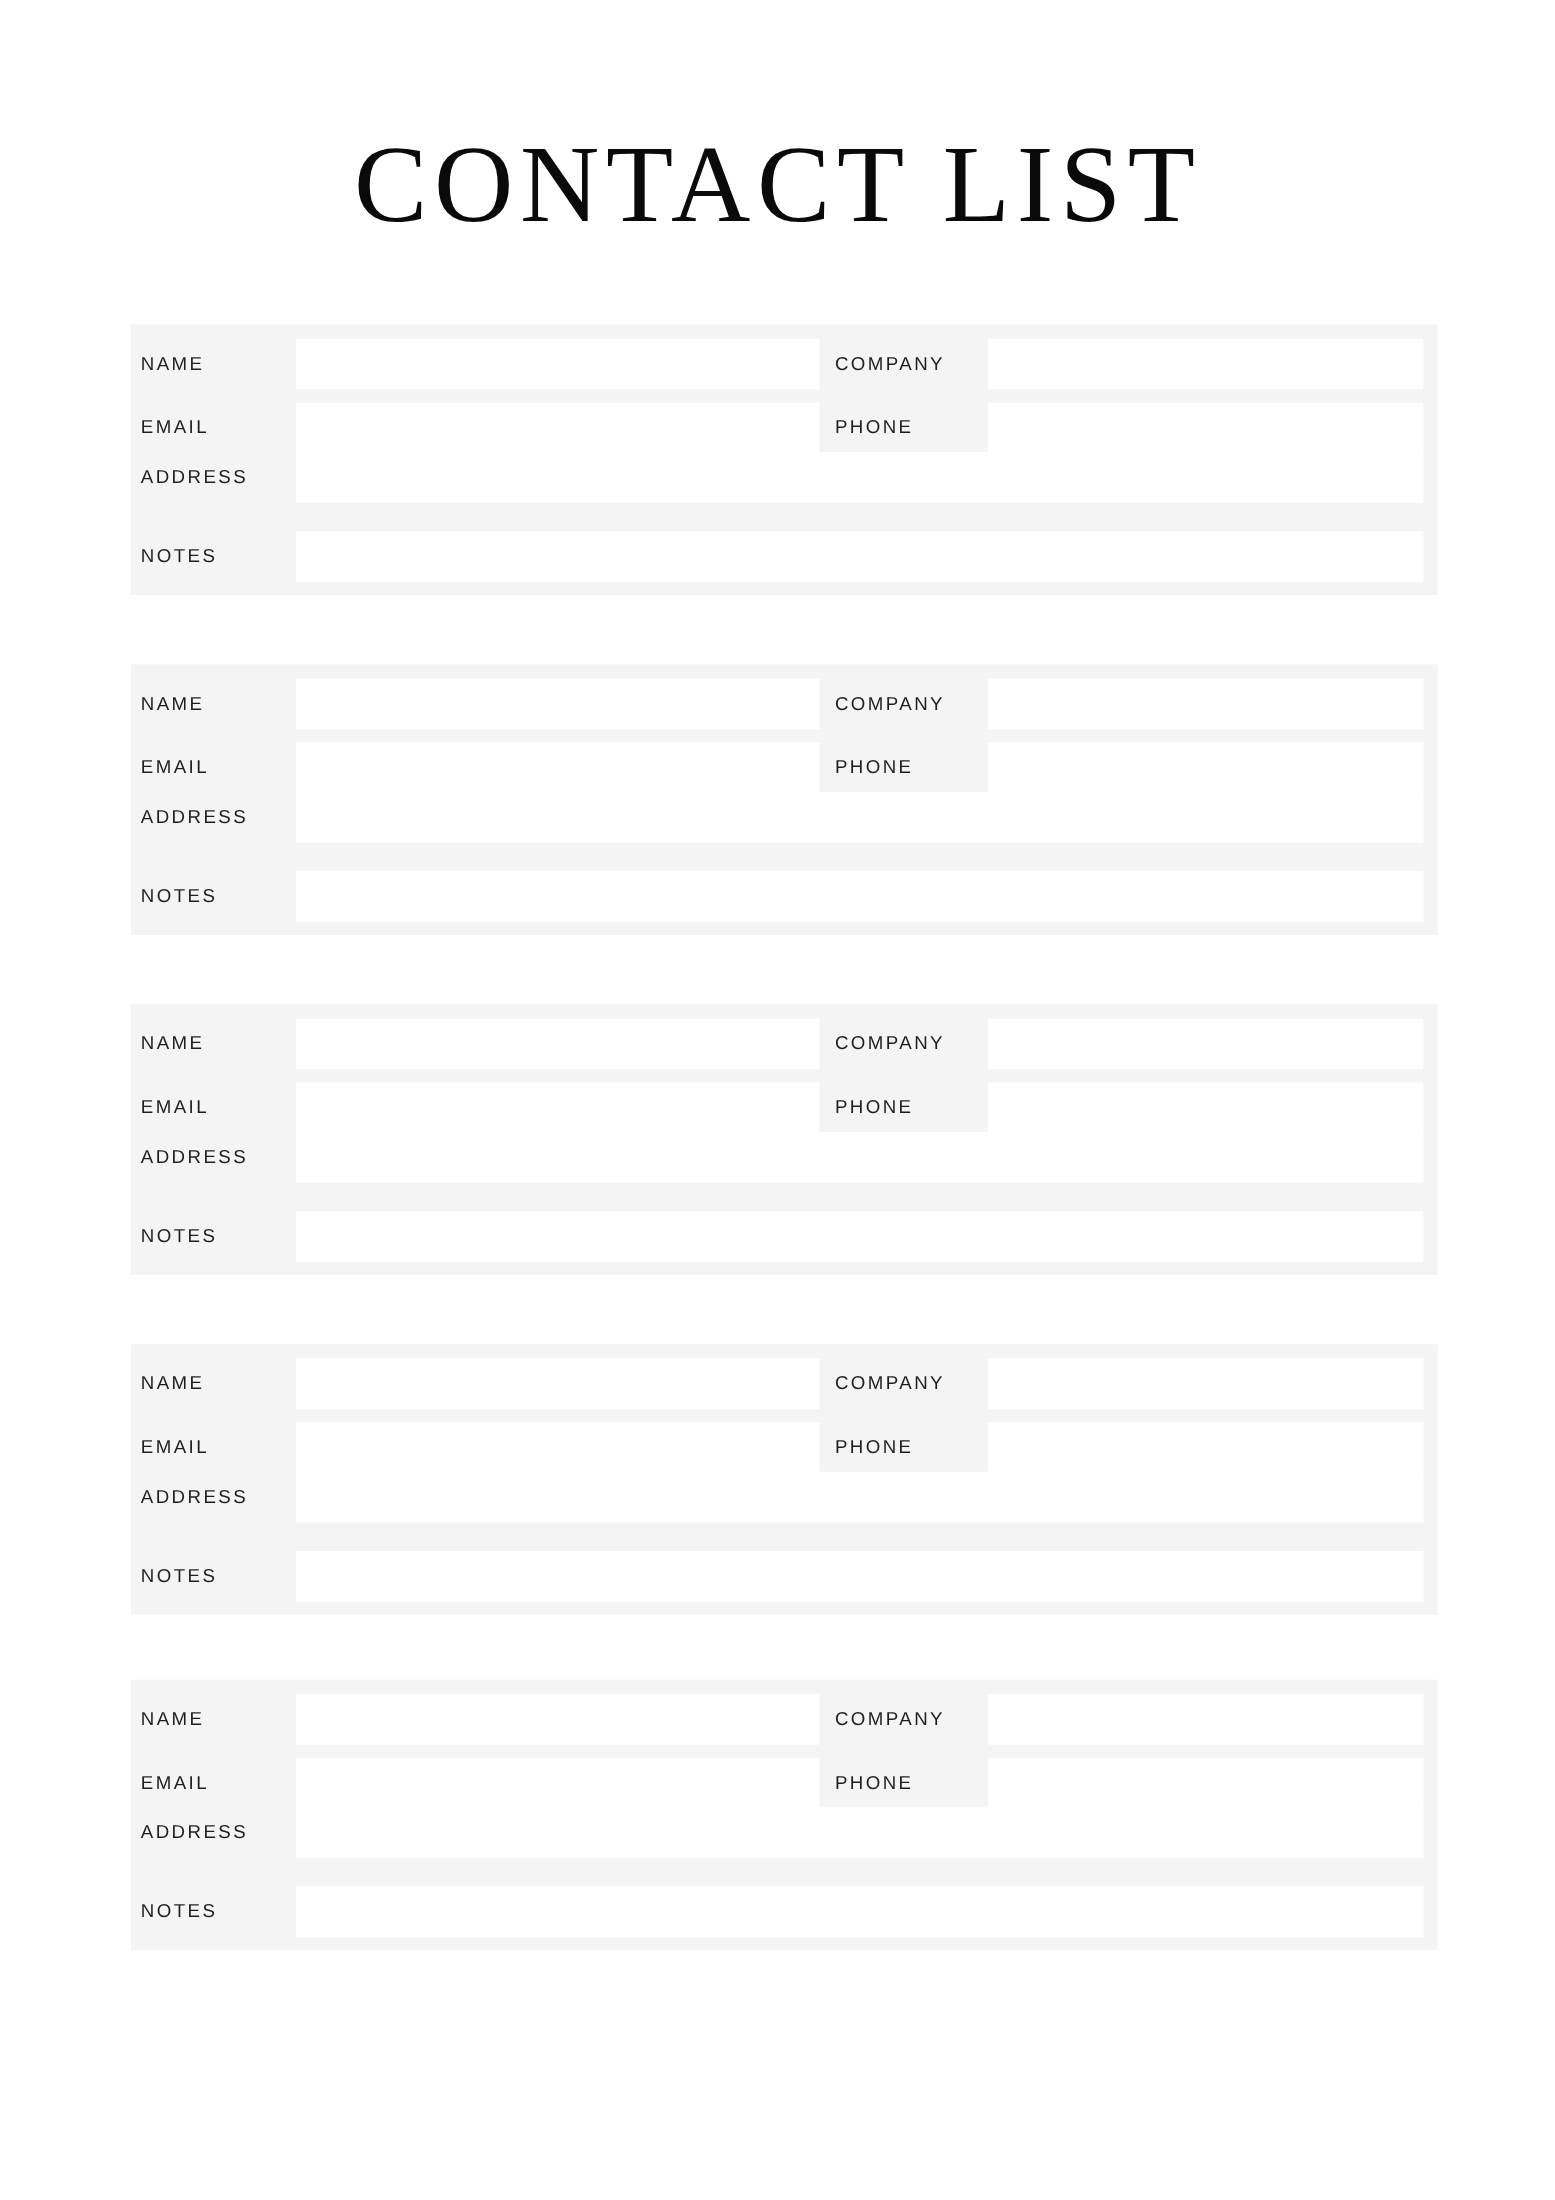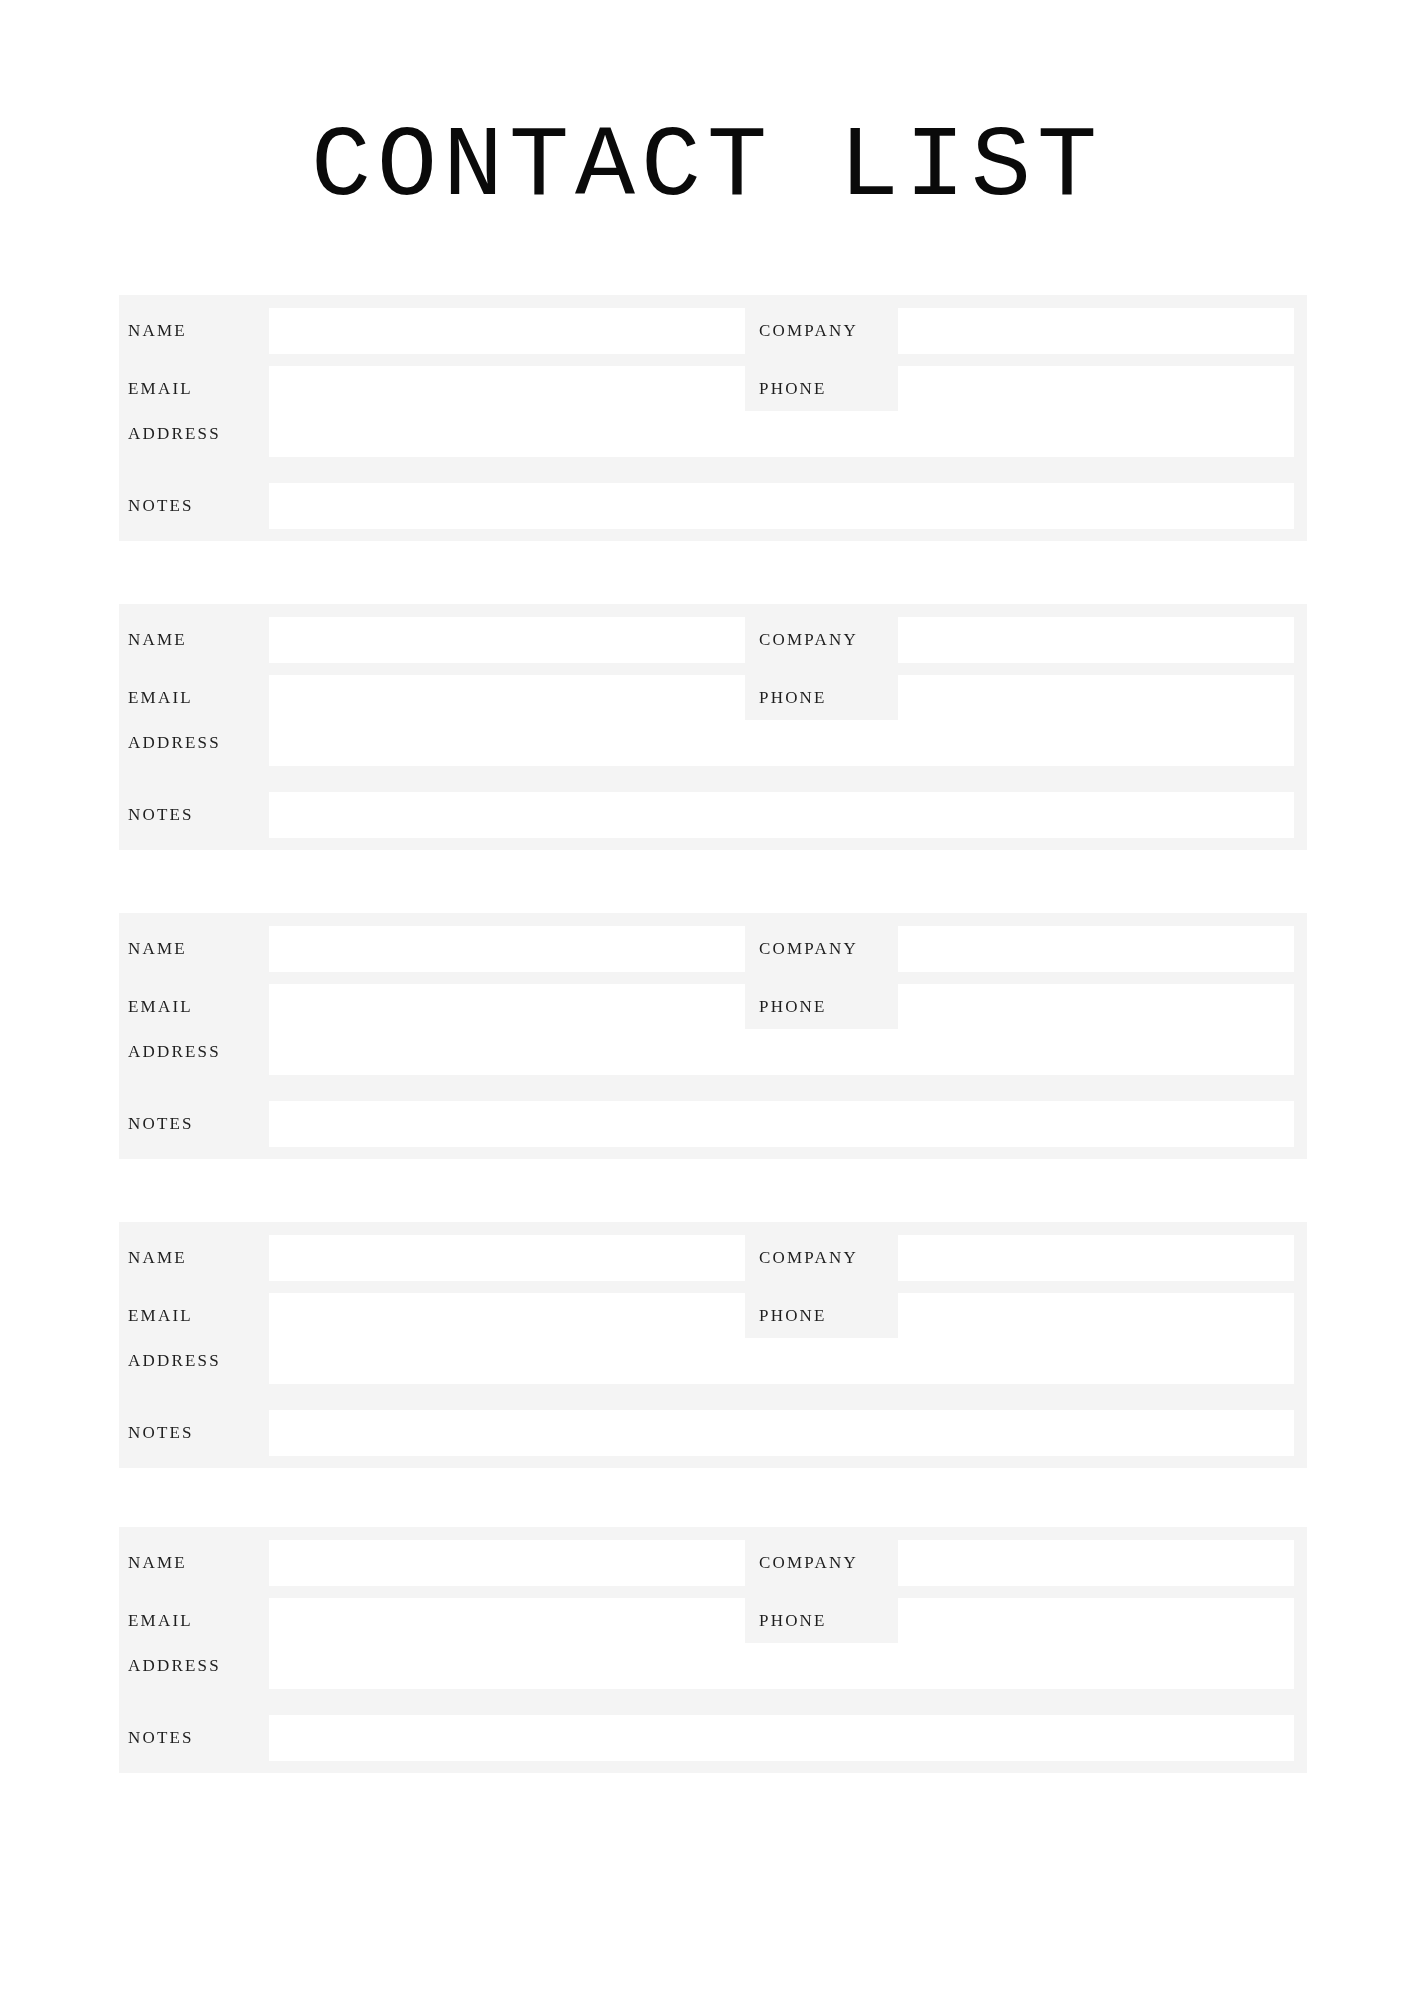--- a/index.html
+++ b/index.html
@@ -1,31 +1,31 @@
 <!DOCTYPE html>
 <html><head>
   <meta charset="utf-8">
   <style>
     html, body { margin: 0; padding: 0; background: #ffffff; }
     body { width: 1414px; height: 2000px; position: relative; overflow: hidden; }
     .title {
       position: absolute; left: 0; top: 108px; width: 1414px;
       text-align: center;
-      font-family: Liberation Mono, monospace;
+      font-family: Liberation Serif, serif;
       font-size: 100px; line-height: 120px; letter-spacing: 6px;
       color: #0a0a0a; font-weight: normal; margin: 0;
     }
     .block {
       position: absolute; left: 119px; width: 1188px; height: 246px;
       background: #f4f4f4;
     }
     .row { position: absolute; left: 0; width: 1188px; height: 46px; }
     .label {
       position: absolute; left: 9px; top: 0; height: 46px; line-height: 46px;
-      font-family: Liberation Serif, serif;
+      font-family: Liberation Sans, sans-serif;
       font-size: 17px; letter-spacing: 2.2px; color: #1e1e1e;
     }
     .label.right { left: 640px; text-align: center; }
     .field {
       position: absolute; top: 0; height: 46px; background: #ffffff;
       border: none; outline: none; padding: 0 10px; box-sizing: border-box;
       font-family: "Liberation Serif", "DejaVu Serif", serif; font-size: 16px;
     }
     .f-left { left: 150px; width: 476px; }
     .f-right { left: 779px; width: 396px; }

